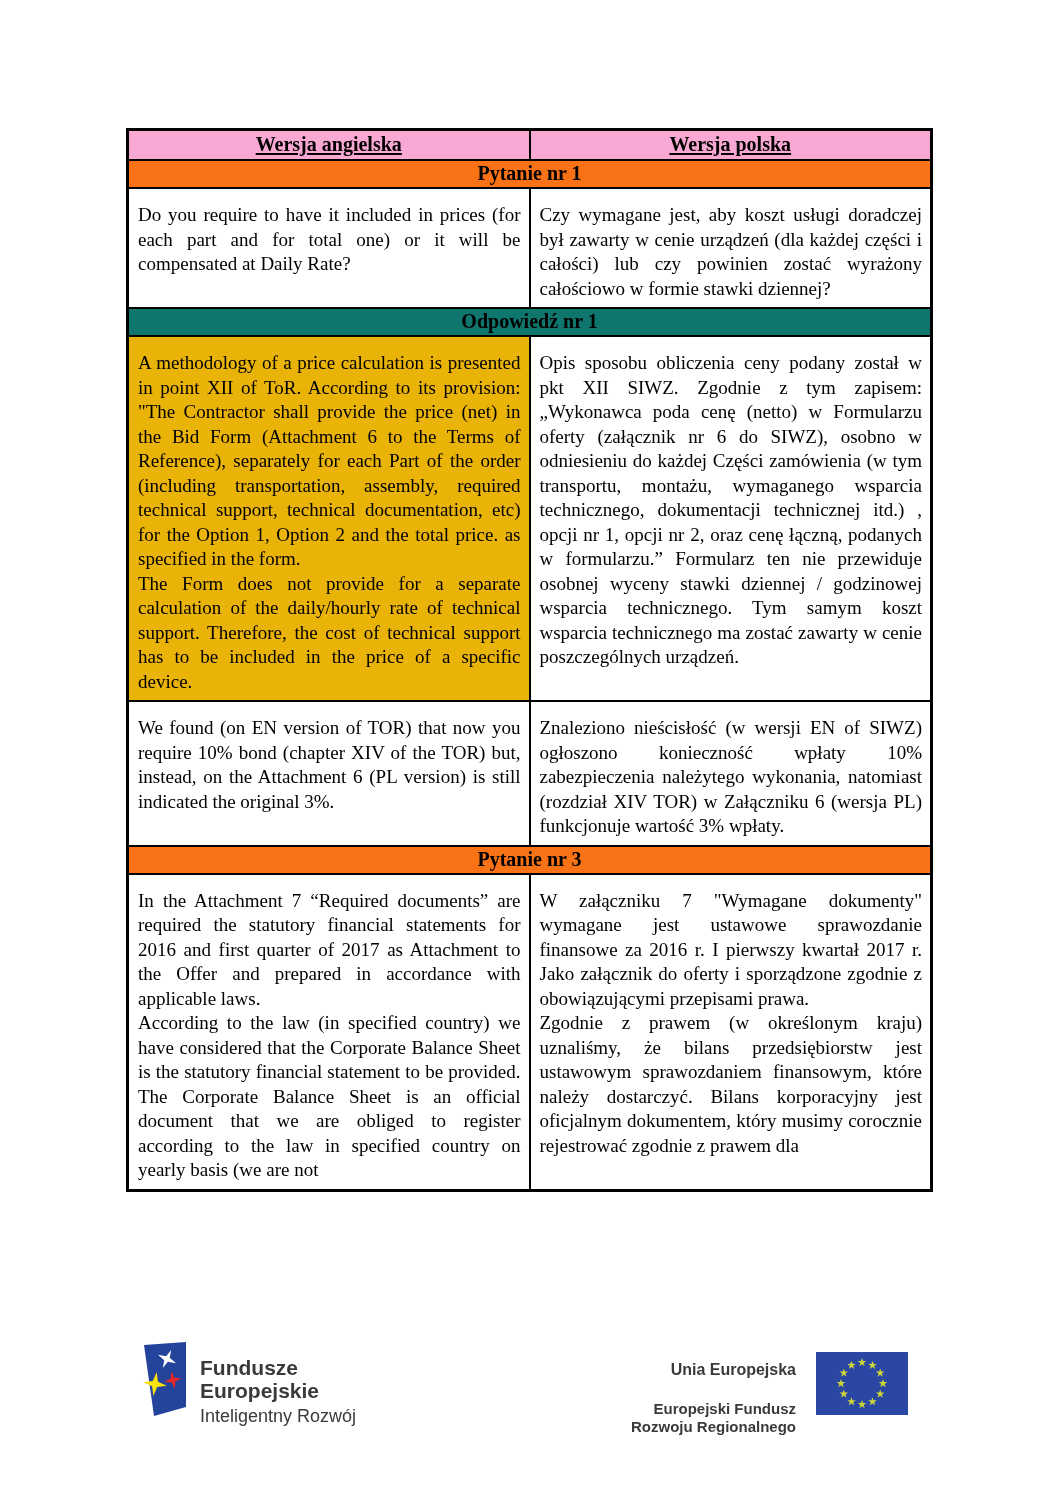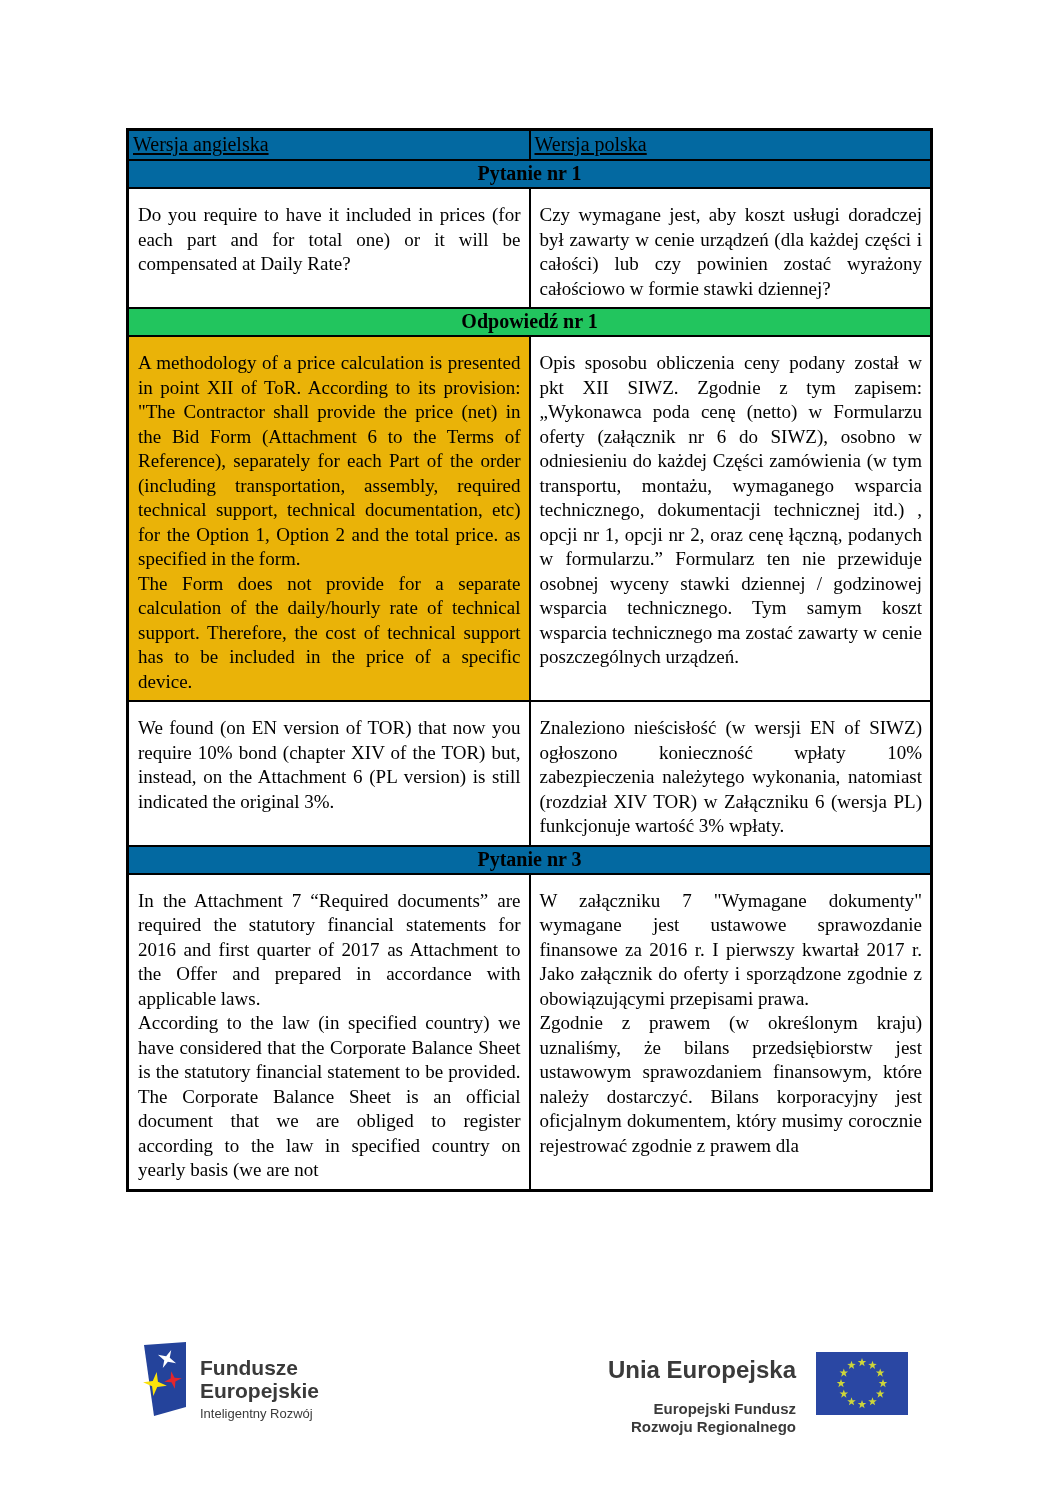--- a/index.html
+++ b/index.html
@@ -16,66 +16,67 @@
     position:absolute; left:126px; top:128px; width:807px;
     border-collapse:collapse;
     table-layout:fixed;
   }
   .doc-table td {
     border:2px solid #000;
     vertical-align:top;
   }
   .doc-table { border:3px solid #000; }
   td.colhead {
-    font-weight:normal;
+    text-align:center;
+    font-weight:bold;
     font-size:20px;
     padding:2px 4px 3px 4px;
-    background:#0369a1;
+    background:#f9a8d4;
   }
   td.colhead span {
     text-decoration:underline;
     text-decoration-thickness:2px;
     text-underline-offset:2px;
   }
   td.band {
     text-align:center;
     font-weight:bold;
     font-size:20px;
     padding:1px 4px 2px 4px;
   }
-  td.band.gray { background:#0369a1; }
-  td.band.white { background:#22c55e; }
+  td.band.gray { background:#f97316; }
+  td.band.white { background:#0f766e; }
   td.cell {
     font-size:19px;
     line-height:24.5px;
     padding:14px 8px 6px 9px;
     text-align:justify;
     white-space:pre-line;
     background:#ffffff;
   }
   td.cell.green { background:#eab308; }
   
   .footer-left {
     position:absolute; left:144px; top:1342px;
     display:flex; align-items:flex-start;
     font-family:Liberation Sans, sans-serif;
     color:#3c3c3c;
   }
   .fe-mark { width:42px; height:74px; margin-right:14px; overflow:visible; }
   .fe-text { padding-top:14px; }
   .fe-line { font-size:21px; font-weight:bold; line-height:23px; color:#3a3a3a; }
-  .fe-sub { font-size:13px; margin-top:4px; color:#3a3a3a; }
+  .fe-sub { font-size:18px; margin-top:4px; color:#3a3a3a; }
   .footer-right {
     position:absolute; right:150px; top:1352px;
     display:flex; align-items:flex-start;
     font-family:"Liberation Sans","DejaVu Sans",sans-serif;
     color:#3c3c3c;
   }
   .eu-text { text-align:right; padding-top:6px; margin-right:20px; }
-  .eu-title { font-size:24px; font-weight:bold; line-height:24px; color:#3a3a3a; }
+  .eu-title { font-size:16px; font-weight:bold; line-height:24px; color:#3a3a3a; }
   .eu-sub { font-size:15px; font-weight:bold; line-height:18px; margin-top:18px; color:#3a3a3a; }
   .eu-flag { width:92px; height:63px; }
 </style>
 </head>
 <body>
 
 <div class="sheet">
 
   <table class="doc-table">
     <colgroup>

